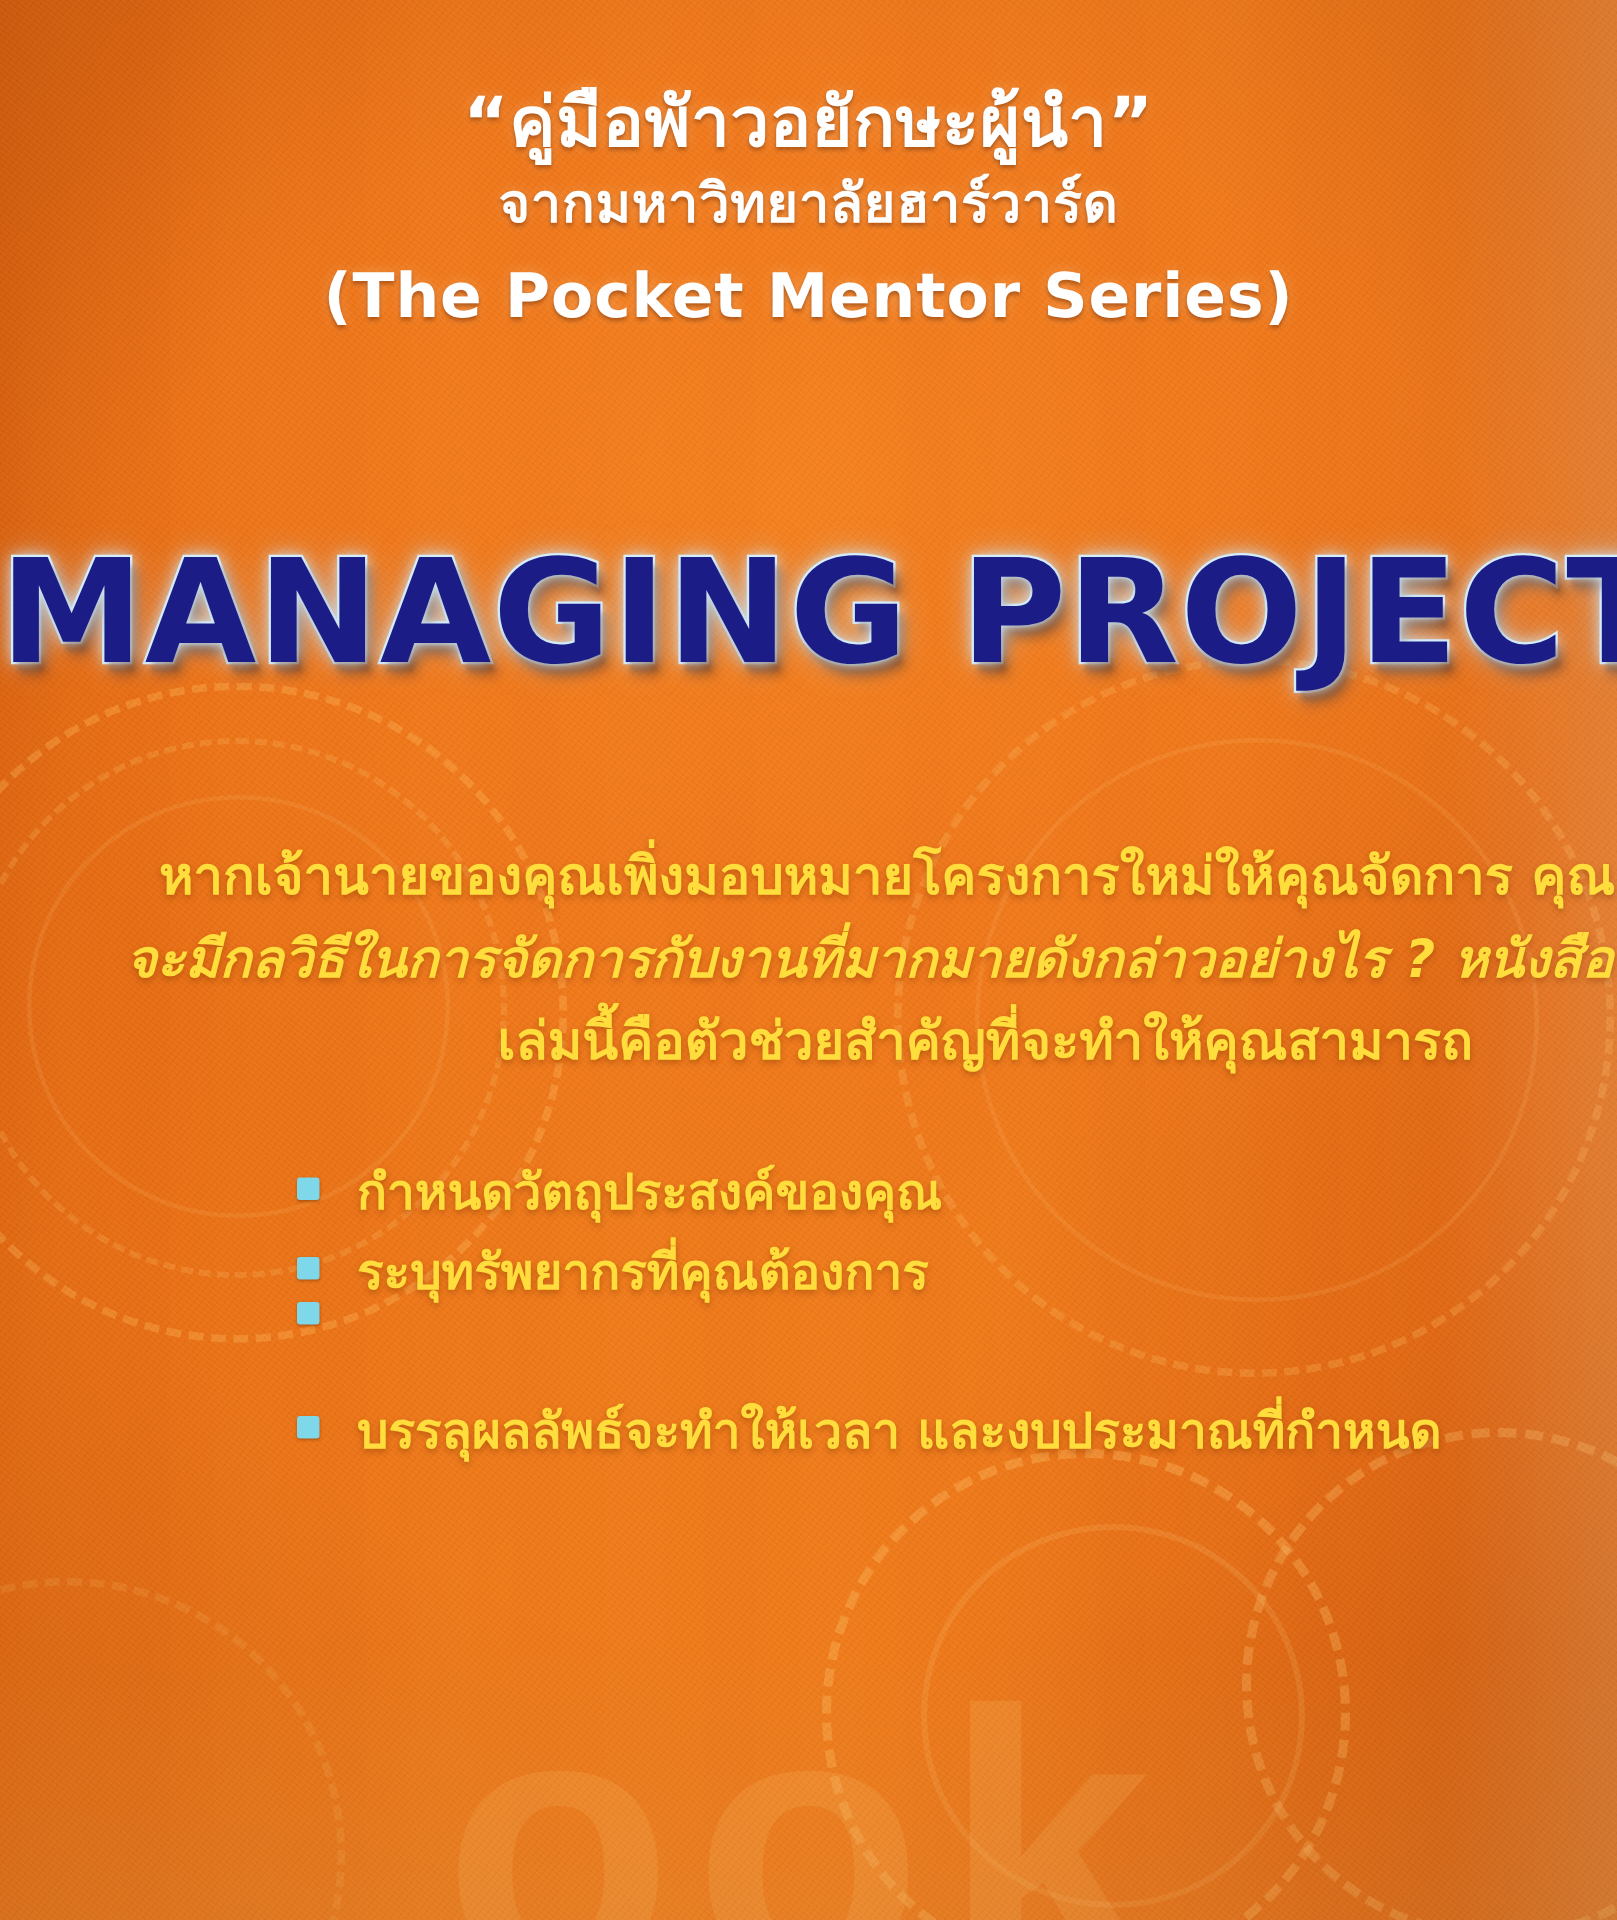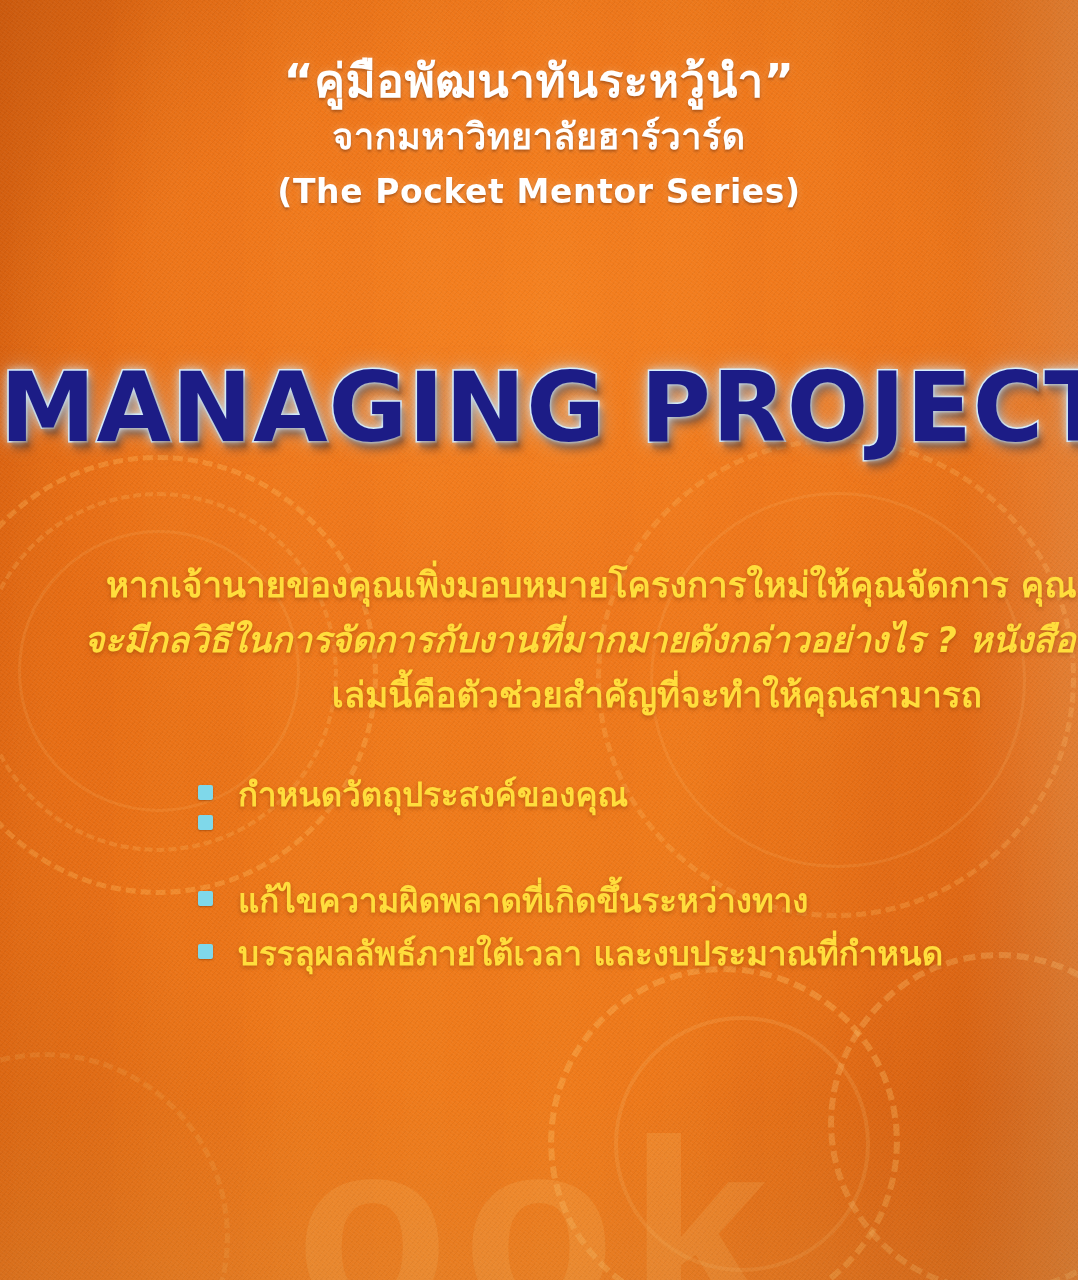--- a/index.html
+++ b/index.html
@@ -111,21 +111,21 @@
   }
   .series-line {
     font-weight: 700;
     line-height: 1.30;
     text-shadow:
       0 2px 3px rgba(120,45,0,.55),
       0 0 9px rgba(255,225,185,.30);
   }
   .series-th-1 { font-size: 46px; letter-spacing: .5px; }
   .series-th-2 { font-size: 36px; letter-spacing: .5px; margin-top: 2px; }
-  .series-en   { font-size: 33px; letter-spacing: .6px; margin-top: 10px; }
+  .series-en   { font-size: 41px; letter-spacing: .6px; margin-top: 10px; }
 
   
   .title {
     position: absolute;
     top: 352px;
     left: 0;
     right: 0;
     text-align: center;
     font-family: "DejaVu Sans", "Liberation Sans", sans-serif;
     font-size: 96px;
@@ -214,45 +214,45 @@
   <div class="ghost-text">ook</div>
 
   <div class="bg-right-wash"></div>
   <div class="bg-bottom-wash"></div>
   <div class="bg-grain"></div>
   <div class="bg-vignette"></div>
 
   <div class="content">
 
     <div class="series-block">
-      <div class="series-line series-th-1">“คู่มือพัฒนาทันระหวู้นำ”</div>
+      <div class="series-line series-th-1">“คู่มือพัาวอยักษะผู้นำ”</div>
       <div class="series-line series-th-2">จากมหาวิทยาลัยฮาร์วาร์ด</div>
       <div class="series-line series-en">(The Pocket Mentor Series)</div>
     </div>
 
     <div class="title">MANAGING PROJECTS</div>
 
     <div class="body-copy">
       <span class="ln ln-1">หากเจ้านายของคุณเพิ่งมอบหมายโครงการใหม่ให้คุณจัดการ คุณ</span>
       <span class="ln ln-2">จะมีกลวิธีในการจัดการกับงานที่มากมายดังกล่าวอย่างไร ? หนังสือ</span>
       <span class="ln ln-3">เล่มนี้คือตัวช่วยสำคัญที่จะทำให้คุณสามารถ</span>
     </div>
 
     <div class="bullets">
       <div class="bullet-row">
         <span class="bullet-mark"></span>
         <span class="bullet-text">กำหนดวัตถุประสงค์ของคุณ</span>
       </div>
       <div class="bullet-row">
         <span class="bullet-mark"></span>
-      </div>
-      <div class="bullet-row">
-        <span class="bullet-mark"></span>
-        <span class="bullet-text">แก้ไขความผิดพลาดที่เกิดขึ้นระหว่างทาง</span>
-      </div>
-      <div class="bullet-row">
-        <span class="bullet-mark"></span>
-        <span class="bullet-text">บรรลุผลลัพธ์ภายใต้เวลา และงบประมาณที่กำหนด</span>
+        <span class="bullet-text">ระบุทรัพยากรที่คุณต้องการ</span>
+      </div>
+      <div class="bullet-row">
+        <span class="bullet-mark"></span>
+      </div>
+      <div class="bullet-row">
+        <span class="bullet-mark"></span>
+        <span class="bullet-text">บรรลุผลลัพธ์จะทำให้เวลา และงบประมาณที่กำหนด</span>
       </div>
     </div>
 
   </div>
 </div>
 
 </body></html>

